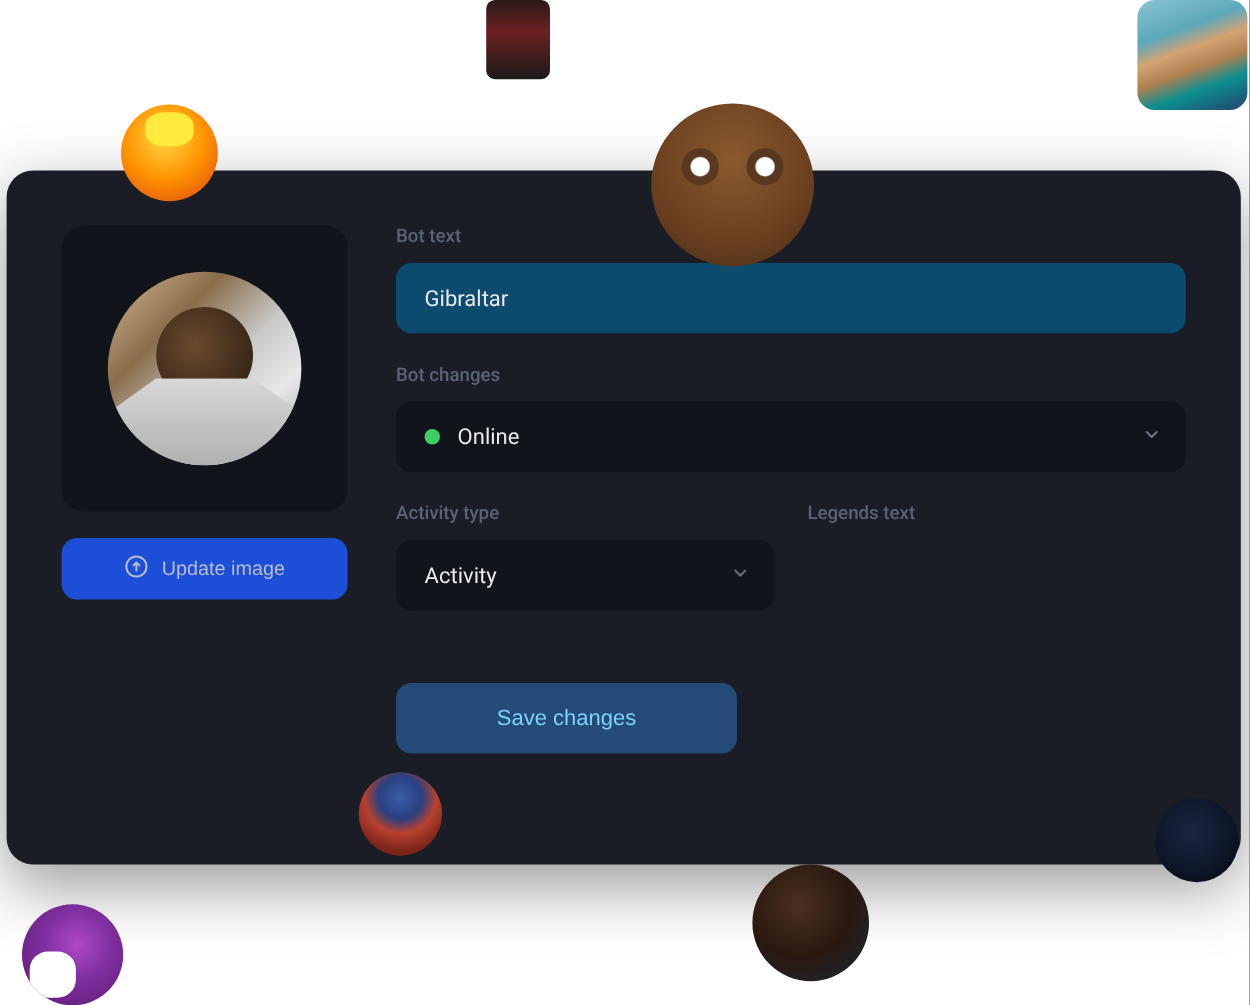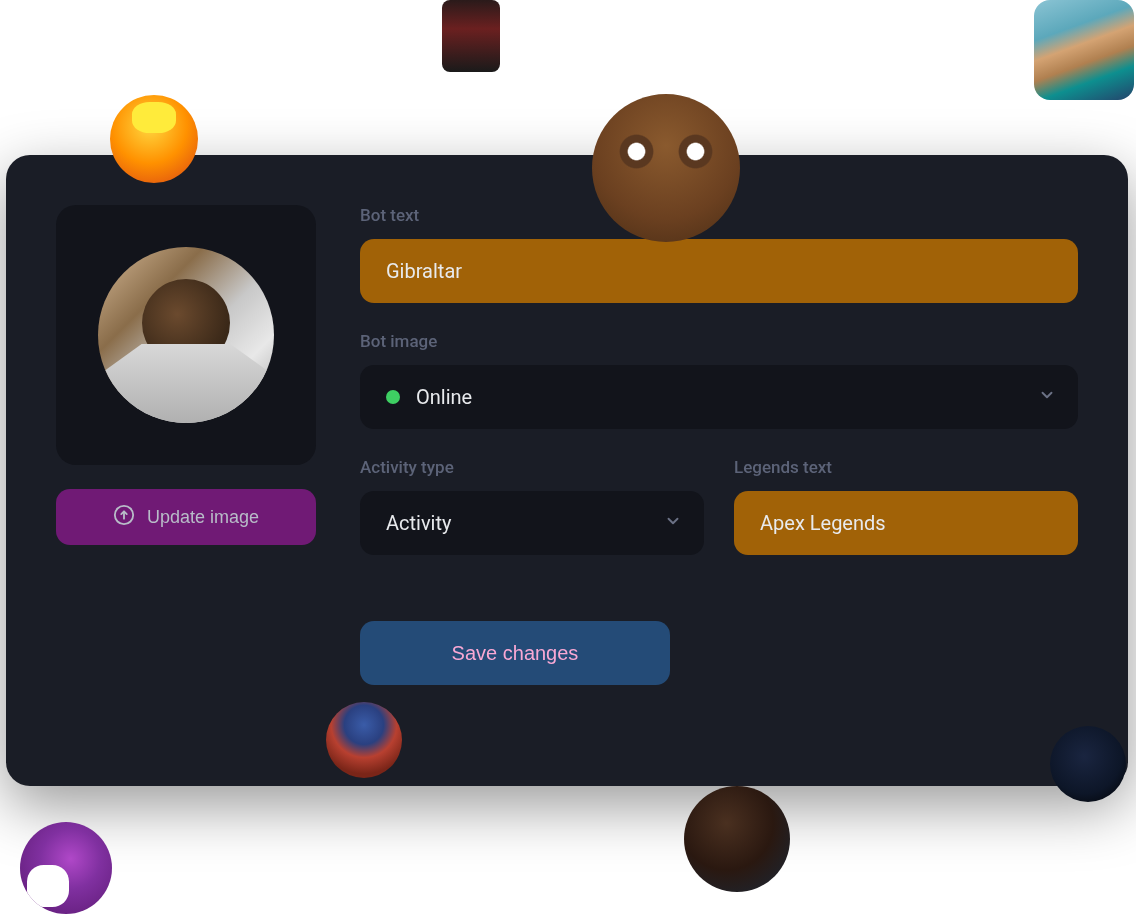--- a/index.html
+++ b/index.html
@@ -68,21 +68,21 @@
       bottom: 0;
       left: 0;
       right: 0;
       height: 45%;
       background: linear-gradient(180deg, #d8d8d8 0%, #b0b0b0 100%);
       clip-path: polygon(10% 100%, 0% 40%, 25% 0%, 75% 0%, 100% 40%, 90% 100%);
     }
     .update-btn {
       width: 260px;
       height: 56px;
-      background: #701a75;
+      background: #1d4ed8;
       border: none;
       border-radius: 14px;
       display: flex;
       align-items: center;
       justify-content: center;
       gap: 12px;
       cursor: pointer;
       color: #b8bcc8;
       font-size: 18px;
       font-weight: 500;
@@ -100,21 +100,21 @@
     .field-label {
       color: #5c6378;
       font-size: 17px;
       font-weight: 500;
       margin-bottom: 14px;
       display: block;
     }
     .input-box {
       width: 100%;
       height: 64px;
-      background: #a16207;
+      background: #0c4a6e;
       border: none;
       border-radius: 14px;
       padding: 0 26px;
       color: #e8eaed;
       font-size: 20px;
       font-weight: 400;
       display: flex;
       align-items: center;
       cursor: text;
     }
@@ -157,21 +157,21 @@
     .row-2 .field-group {
       flex: 1;
     }
     .save-btn {
       margin-top: 38px;
       width: 310px;
       height: 64px;
       background: #244b77;
       border: none;
       border-radius: 14px;
-      color: #f9a8d4;
+      color: #7dd3fc;
       font-size: 20px;
       font-weight: 500;
       cursor: pointer;
     }
     
     .float-avatar {
       position: absolute;
       border-radius: 50%;
       overflow: hidden;
     }
@@ -211,21 +211,21 @@
 
     <div class="right-col">
       <div class="field-group">
         <label class="field-label">Bot text</label>
         <div class="input-box">
           <span>Gibraltar</span>
         </div>
       </div>
 
       <div class="field-group">
-        <label class="field-label">Bot image</label>
+        <label class="field-label">Bot changes</label>
         <div class="select-box">
           <div class="select-content">
             <span class="status-dot"></span>
             <span class="select-text">Online</span>
           </div>
           <span class="chevron">
             <svg width="18" height="18" viewBox="0 0 24 24" fill="none" stroke="currentColor" stroke-width="2.5" stroke-linecap="round" stroke-linejoin="round">
               <polyline points="6 9 12 15 18 9"></polyline>
             </svg>
           </span>
@@ -240,23 +240,20 @@
             <span class="chevron">
               <svg width="18" height="18" viewBox="0 0 24 24" fill="none" stroke="currentColor" stroke-width="2.5" stroke-linecap="round" stroke-linejoin="round">
                 <polyline points="6 9 12 15 18 9"></polyline>
               </svg>
             </span>
           </div>
         </div>
 
         <div class="field-group">
           <label class="field-label">Legends text</label>
-          <div class="input-box">
-            <span>Apex Legends</span>
-          </div>
         </div>
       </div>
 
       <button class="save-btn">
         <span>Save changes</span>
       </button>
     </div>
   </div>
 </div>
 

